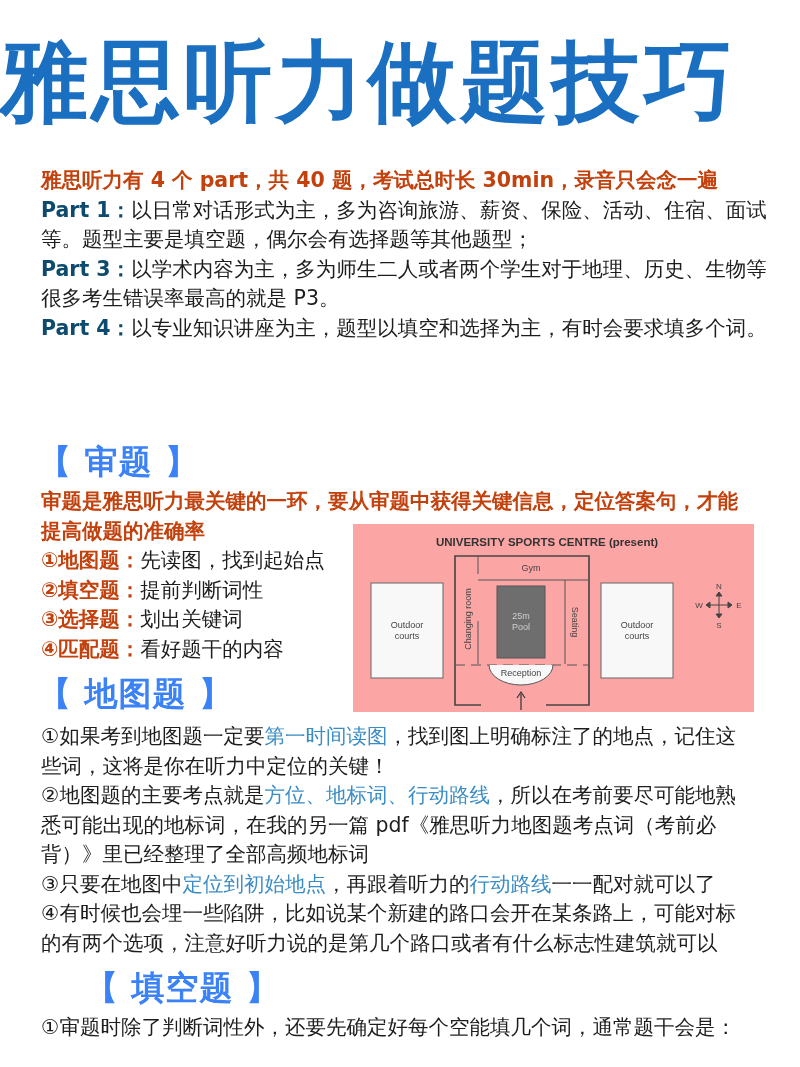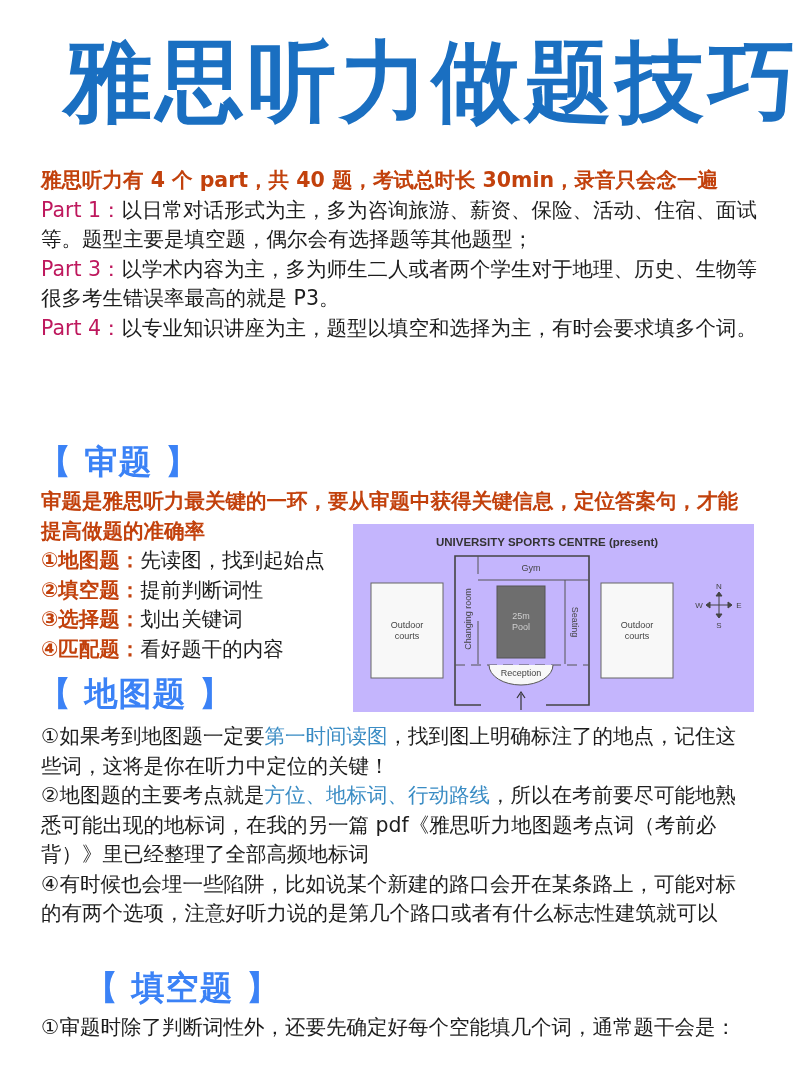--- a/index.html
+++ b/index.html
@@ -1,34 +1,34 @@
 <!DOCTYPE html>
 <html><head>
   <meta charset="utf-8">
   <style>
     * { margin: 0; padding: 0; box-sizing: border-box; }
     html, body { width: 800px; height: 1067px; background: #ffffff; overflow: hidden; }
     body { position: relative; font-family: "DejaVu Sans", "Liberation Sans", sans-serif; color: #1d1d1d; }
     .page-title {
-      position: absolute; left: 0; top: 22px; width: 800px; text-align: right;
+      position: absolute; left: 0; top: 22px; width: 800px; text-align: left;
       font-family: "DejaVu Sans", sans-serif; font-weight: bold;
       font-size: 88px; letter-spacing: 4px; color: #1a6fc1; line-height: 120px;
     }
     .block { position: absolute; left: 41px; width: 720px; }
     .line { font-size: 20.5px; line-height: 29.5px; white-space: nowrap; }
     .blue-bold { color: #c2410c; font-weight: bold; }
-    .part-label { color: #be185d; }
+    .part-label { color: #0c4a6e; font-weight: bold; }
     .section-heading {
       position: absolute; left: 38px; font-size: 33px; font-weight: bold; color: #3b82f6;
       line-height: 44px; letter-spacing: 1px;
     }
     .hl { color: #3a8cc4; font-family: Liberation Serif, serif; }
     .diagram {
       position: absolute; left: 353px; top: 524px; width: 401px; height: 188px;
-      background: #c4b5fd;
+      background: #fca5a5;
     }
     .diagram svg { width: 100%; height: 100%; display: block; }
   </style>
 </head>
 <body>
 
 <div class="page-title">雅思听力做题技巧</div>
 
 <div class="block" style="top:166px;">
   <div class="line blue-bold">雅思听力有 4 个 part，共 40 题，考试总时长 30min，录音只会念一遍</div>
@@ -119,20 +119,23 @@
   <div>
     <div class="line"><span>①如果考到地图题一定要</span><span class="hl">第一时间读图</span><span>，找到图上明确标注了的地点，记住这</span></div>
     <div class="line">些词，这将是你在听力中定位的关键！</div>
   </div>
   <div>
     <div class="line"><span>②地图题的主要考点就是</span><span class="hl">方位、地标词、行动路线</span><span>，所以在考前要尽可能地熟</span></div>
     <div class="line">悉可能出现的地标词，在我的另一篇 pdf《雅思听力地图题考点词（考前必</div>
     <div class="line">背）》里已经整理了全部高频地标词</div>
   </div>
   <div>
+    <div class="line"><span>③只要在地图中</span><span class="hl">定位到初始地点</span><span>，再跟着听力的</span><span class="hl">行动路线</span><span>一一配对就可以了</span></div>
+  </div>
+  <div>
     <div class="line">④有时候也会埋一些陷阱，比如说某个新建的路口会开在某条路上，可能对标</div>
     <div class="line">的有两个选项，注意好听力说的是第几个路口或者有什么标志性建筑就可以</div>
   </div>
 </div>
 
 <div class="section-heading" style="top:966px;margin-left:47px;">【 填空题 】</div>
 
 <div class="block" style="top:1013px;">
   <div class="line">①审题时除了判断词性外，还要先确定好每个空能填几个词，通常题干会是：</div>
 </div>

